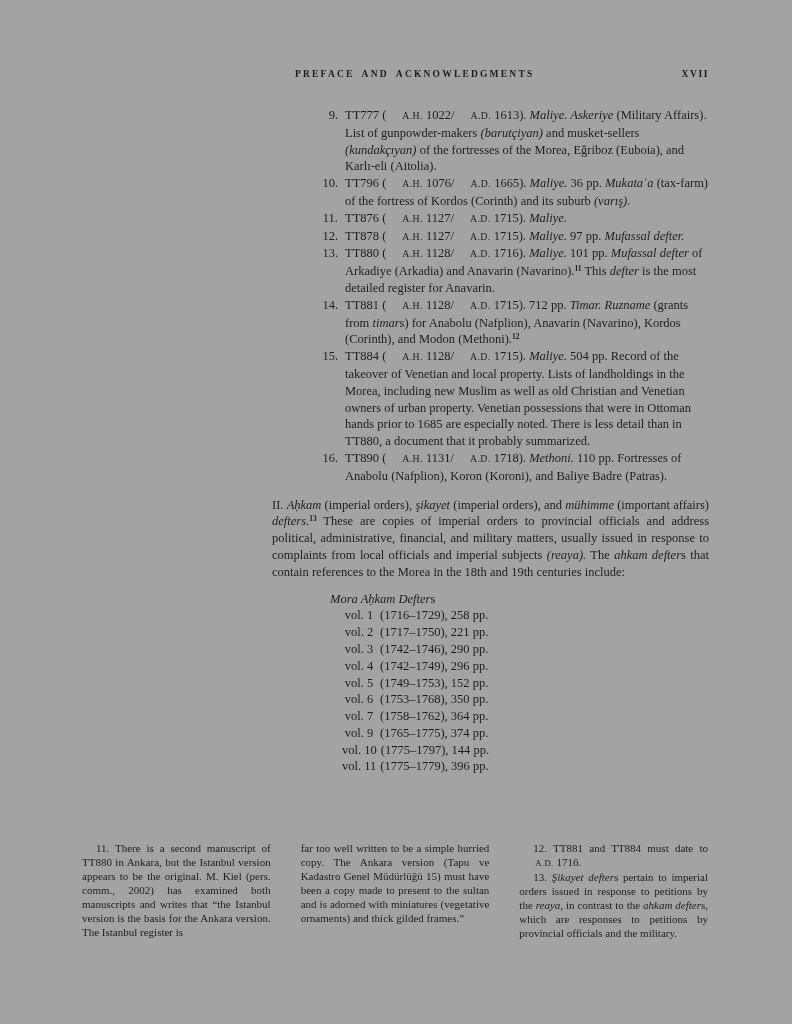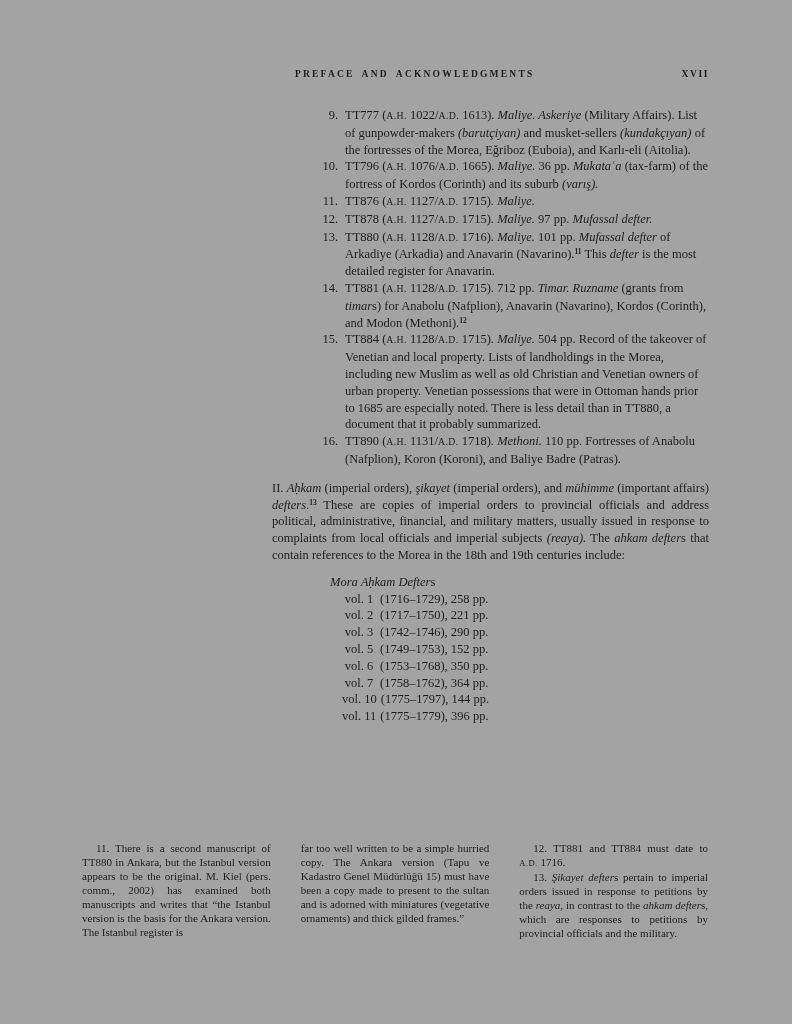--- a/index.html
+++ b/index.html
@@ -65,21 +65,21 @@
     font-size: 11px;
     line-height: 14px;
   }
   .fn-col { width: 196px; text-align: justify; }
   .fn-p { margin: 0; }
   .fn-p.indent { text-indent: 14px; }
 
   
   .sg-r { }
   .sg-i { font-style: italic; }
-  .sg-sc { font-size: 0.78em; letter-spacing: 0.4px; }
+  .sg-sc { font-size: 0.78em; letter-spacing: 0.4px; margin-left: 16px; }
   .sg-sup { font-size: 0.6em; vertical-align: 0.55em; line-height: 0; font-weight: bold; }
 </style>
 </head>
 <body>
 
 <div class="page">
 
   <div class="header">
     <span class="running-head">PREFACE AND ACKNOWLEDGMENTS</span>
     <span class="folio">XVII</span>
@@ -122,23 +122,25 @@
       </div>
     </div>
 
     <p class="para2"><span class="sg-r">II. </span><span class="sg-i">Aḥkam</span><span class="sg-r"> (imperial orders), </span><span class="sg-i">şikayet</span><span class="sg-r"> (imperial orders), and </span><span class="sg-i">mühimme</span><span class="sg-r"> (important affairs) </span><span class="sg-i">defters</span><span class="sg-r">.</span><span class="sg-sup">13</span><span class="sg-r"> These are copies of imperial orders to provincial officials and address political, administrative, financial, and military matters, usually issued in response to complaints from local officials and imperial subjects </span><span class="sg-i">(reaya).</span><span class="sg-r"> The </span><span class="sg-i">ahkam defter</span><span class="sg-r">s that contain references to the Morea in the 18th and 19th centuries include:</span></p>
 
     <div class="volumes">
       <div class="vol-heading"><span class="sg-i">Mora Aḥkam Defter</span><span class="sg-r">s</span></div>
       <div class="vol-row"><span class="vol-label">vol. 1</span><span class="vol-value">(1716–1729), 258 pp.</span></div>
       <div class="vol-row"><span class="vol-label">vol. 2</span><span class="vol-value">(1717–1750), 221 pp.</span></div>
       <div class="vol-row"><span class="vol-label">vol. 3</span><span class="vol-value">(1742–1746), 290 pp.</span></div>
+      <div class="vol-row"><span class="vol-label">vol. 4</span><span class="vol-value">(1742–1749), 296 pp.</span></div>
       <div class="vol-row"><span class="vol-label">vol. 5</span><span class="vol-value">(1749–1753), 152 pp.</span></div>
       <div class="vol-row"><span class="vol-label">vol. 6</span><span class="vol-value">(1753–1768), 350 pp.</span></div>
       <div class="vol-row"><span class="vol-label">vol. 7</span><span class="vol-value">(1758–1762), 364 pp.</span></div>
+      <div class="vol-row"><span class="vol-label">vol. 9</span><span class="vol-value">(1765–1775), 374 pp.</span></div>
       <div class="vol-row"><span class="vol-label">vol. 10</span><span class="vol-value">(1775–1797), 144 pp.</span></div>
       <div class="vol-row"><span class="vol-label">vol. 11</span><span class="vol-value">(1775–1779), 396 pp.</span></div>
     </div>
 
   </div>
 
   <div class="footnotes">
     <div class="fn-col">
       <p class="fn-p indent"><span class="sg-r">11. There is a second manuscript of TT880 in Ankara, but the Istanbul version appears to be the original. M. Kiel (pers. comm., 2002) has examined both manuscripts and writes that “the Istanbul version is the basis for the Ankara version. The Istanbul register is</span></p>
     </div>

